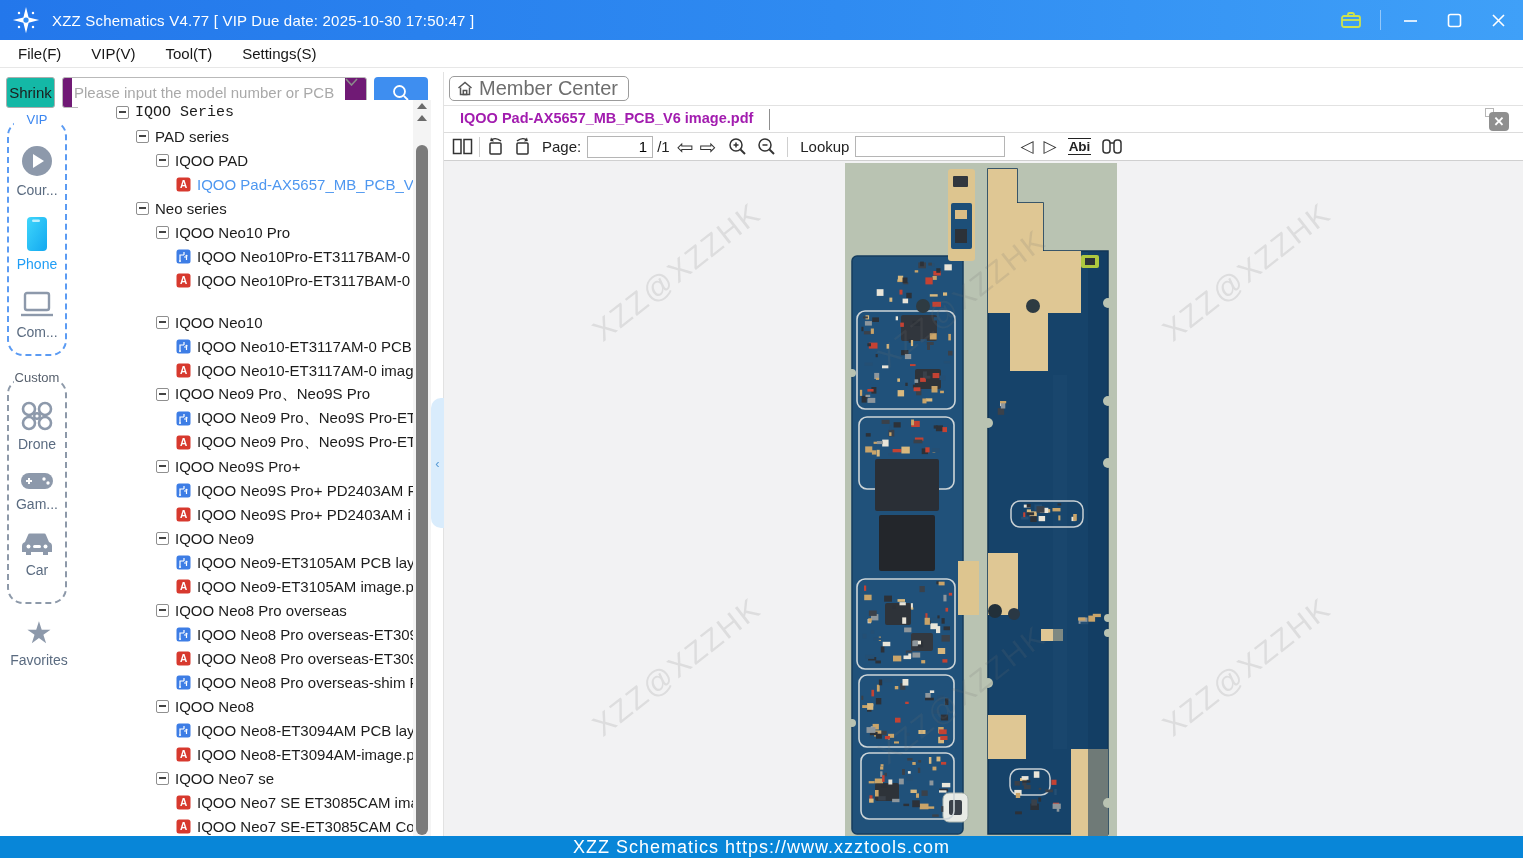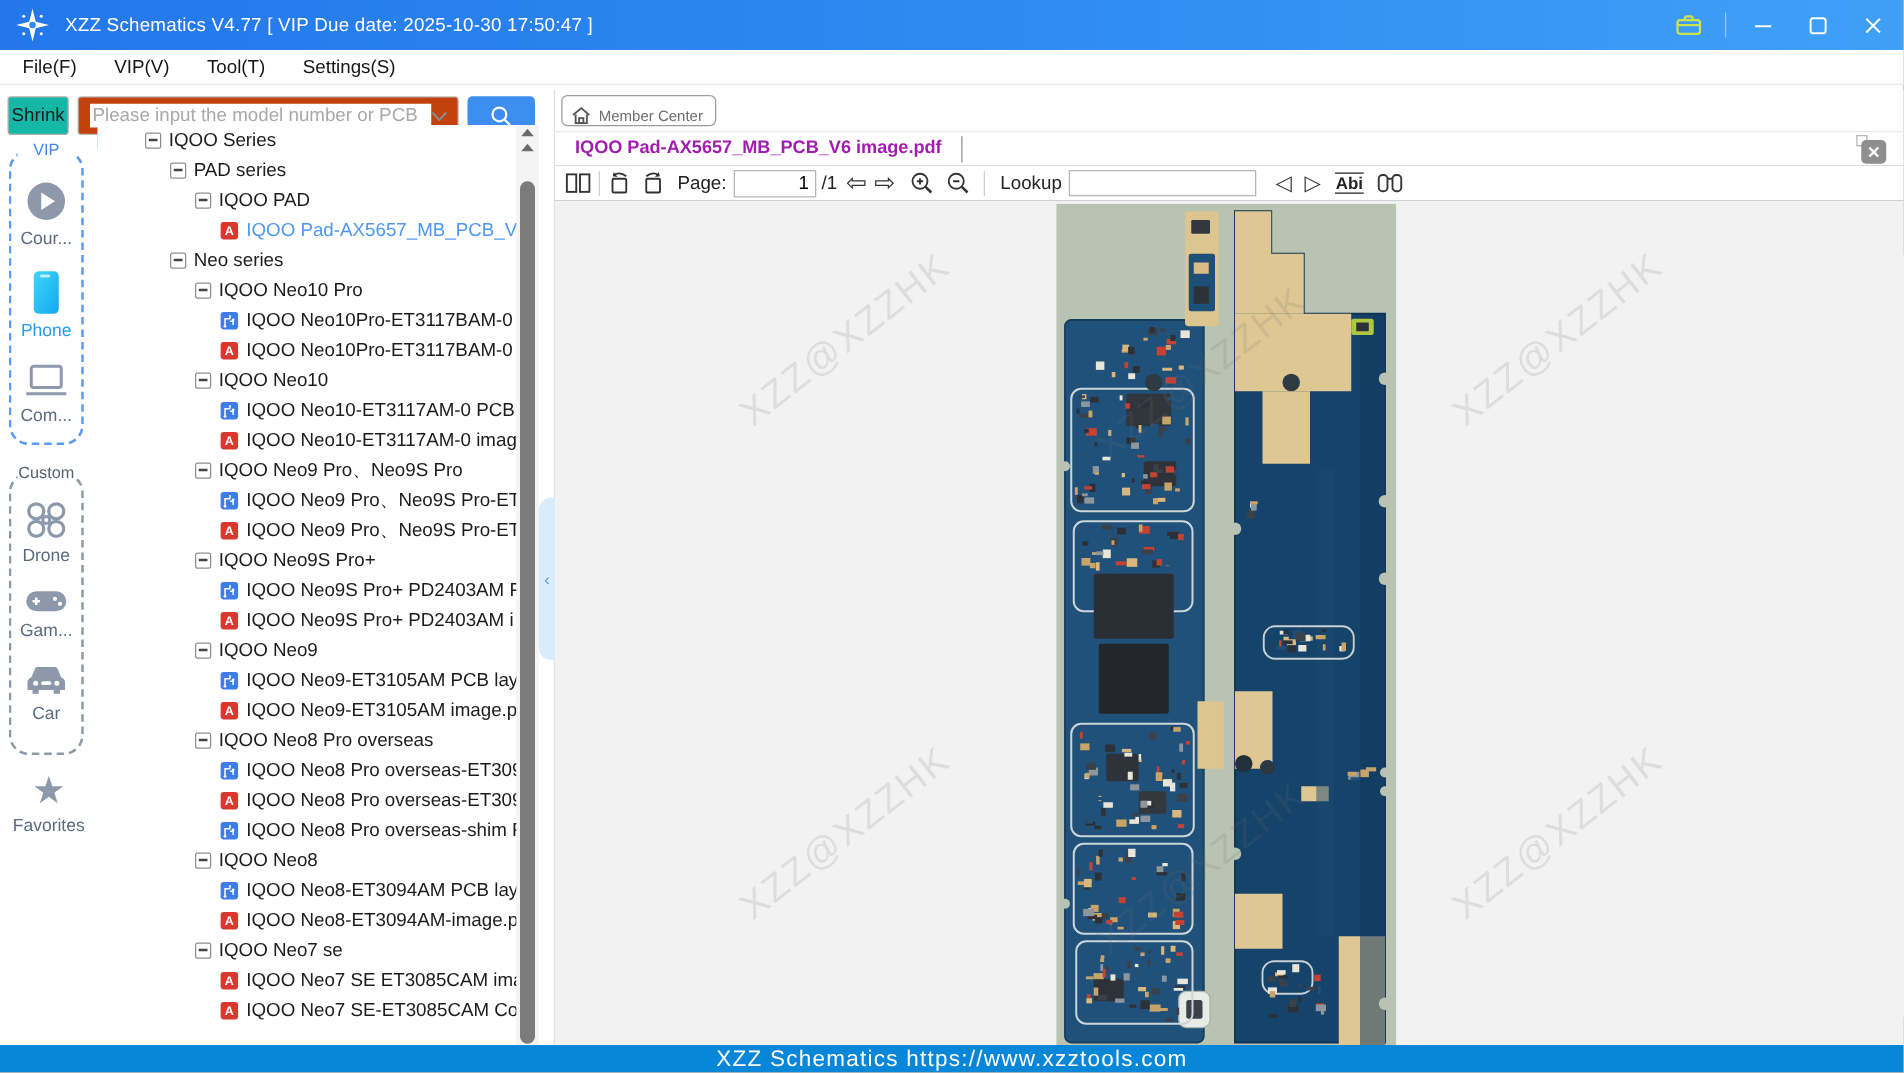--- a/index.html
+++ b/index.html
@@ -19,21 +19,21 @@
 
   
   #menubar{position:absolute;left:0;top:40px;width:1523px;height:28px;background:#fff;
     border-bottom:1px solid #e7e7e7;display:flex;align-items:center;padding-left:18px;gap:30px;}
   .menu-item{font-size:15px;color:#161616;}
 
   
   #shrink-btn{position:absolute;left:6px;top:77px;width:49px;height:31px;border:1px solid #adadad;
     border-radius:3px;background:#14b8a6;font-size:15px;display:flex;align-items:center;justify-content:center;}
   #model-combo{position:absolute;left:62px;top:77px;width:305px;height:31px;border:1px solid #b9b9b9;
-    border-radius:3px;background:#c2410c;display:flex;align-items:center;}
+    border-radius:3px;background:#701a75;display:flex;}
   #model-input{border:none;outline:none;flex:1;margin-left:9px;font-size:15px;color:#333;
     font-family:"Liberation Sans",sans-serif;}
   #model-input::placeholder{color:#a9a9a9;}
   #combo-caret{margin-right:8px;}
   #search-btn{position:absolute;left:374px;top:77px;width:54px;height:31px;background:#3e8ef0;
     border-radius:4px;display:flex;align-items:center;justify-content:center;}
 
   
   #side{position:absolute;left:0;top:108px;width:78px;bottom:22px;background:#fff;padding-left:45px;}
   .side-group{position:absolute;left:7px;width:60px;border:2px dashed #5b9bf3;border-radius:16px;}
@@ -67,21 +67,21 @@
 
   
   #panel-divider{position:absolute;left:443px;top:72px;width:1px;bottom:22px;background:#e2e2e2;}
   #collapse-handle{position:absolute;left:431px;top:398px;width:13px;height:130px;background:#d9ecfc;
     border-radius:10px 0 0 10px;display:flex;align-items:center;justify-content:center;
     color:#5a9bd5;font-size:13px;}
 
   
   #member-row{position:absolute;left:444px;top:72px;right:0;height:34px;background:#fff;border-bottom:1px solid #e2e2e2;}
   #member-btn{position:absolute;left:5px;top:4px;height:25px;padding:0 10px 0 7px;border:1px solid #9c9c9c;
-    border-radius:5px;display:flex;align-items:flex-end;gap:6px;font-size:12px;color:#6e6e6e;background:#fff;}
+    border-radius:5px;display:flex;align-items:center;gap:6px;font-size:20px;color:#6e6e6e;background:#fff;}
   #tab-row{position:absolute;left:444px;top:106px;right:0;height:27px;background:#fff;border-bottom:1px solid #dcdcdc;}
   #tab-title{position:absolute;left:16px;top:4px;font-size:14.5px;font-weight:bold;color:#a21caf;}
   #tab-divider{position:absolute;left:325px;top:3px;width:1px;height:21px;background:#8f8f8f;}
   #close-all{position:absolute;right:14px;top:2px;width:24px;height:23px;}
   #close-all .back-sq{position:absolute;left:0;top:0;width:9px;height:9px;border:1.5px solid #b6b6b6;background:#fff;}
   #close-all .main-sq{position:absolute;right:0;bottom:0;width:20px;height:19px;background:#8f8f8f;border-radius:4px;
     color:#fff;font-size:13px;display:flex;align-items:center;justify-content:center;font-weight:bold;}
 
   
   #pdf-toolbar{position:absolute;left:444px;top:133px;right:0;height:28px;background:#fff;
@@ -242,21 +242,21 @@
 
     <div id="favorites">
       <span class="star">★</span>
       <span class="side-label">Favorites</span>
     </div>
   </div>
 
   <div id="tree-partial-icon"></div>
   <div id="tree-partial-hl"></div>
   <div id="tree">
-      <div class="tree-row" style="padding-left: 38px;">
+      <div class="tree-row" style="padding-left: 38px; font-family: Liberation Mono, monospace;">
         <span class="expander">
           <span class="minus"></span>
         </span>
         <span class="tlabel">IQOO Series</span>
       </div>
       <div class="tree-row" style="padding-left: 58px;">
         <span class="expander">
           <span class="minus"></span>
         </span>
         <span class="tlabel">PAD series</span>
@@ -295,21 +295,21 @@
         </svg>
         <span class="tlabel">IQOO Neo10Pro-ET3117BAM-0</span>
       </div>
       <div class="tree-row" style="padding-left: 98px;">
         <svg class="fic" width="15" height="15" viewBox="0 0 15 15">
           <rect x="0.5" y="0.5" width="14" height="14" rx="2.5" fill="#d7392e"></rect>
           <text x="7.5" y="11.2" font-size="10" font-weight="bold" fill="#fff" text-anchor="middle" font-family="Liberation Sans,sans-serif">A</text>
         </svg>
         <span class="tlabel">IQOO Neo10Pro-ET3117BAM-0</span>
       </div>
-      <div class="tree-row" style="padding-left: 78px;">
+      <div class="tree-row" style="padding-left: 78px; margin-top: 18px;">
         <span class="expander">
           <span class="minus"></span>
         </span>
         <span class="tlabel">IQOO Neo10</span>
       </div>
       <div class="tree-row" style="padding-left: 98px;">
         <svg class="fic" width="15" height="15" viewBox="0 0 15 15">
           <rect x="0.5" y="0.5" width="14" height="14" rx="2.5" fill="#3d7de5"></rect>
           <path d="M4 11 V6 h4 M8 6 V3 M10.5 11 V8 h-2.5" stroke="#fff" stroke-width="1.2" fill="none"></path>
           <circle cx="4" cy="12" r="1.1" fill="#fff"></circle>

